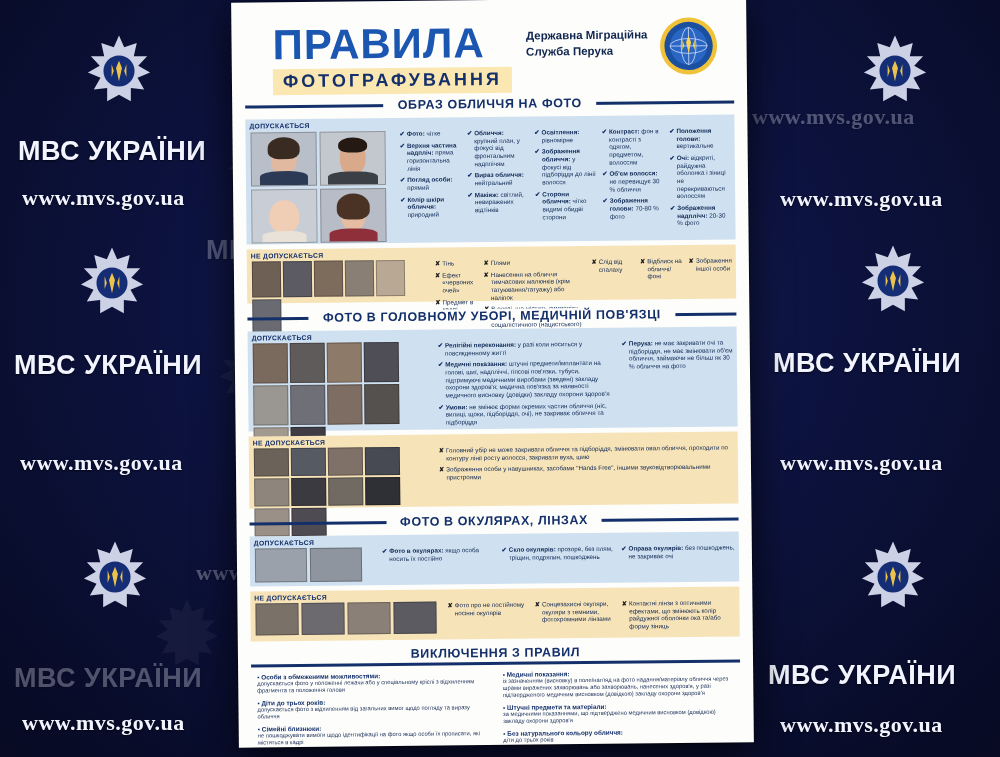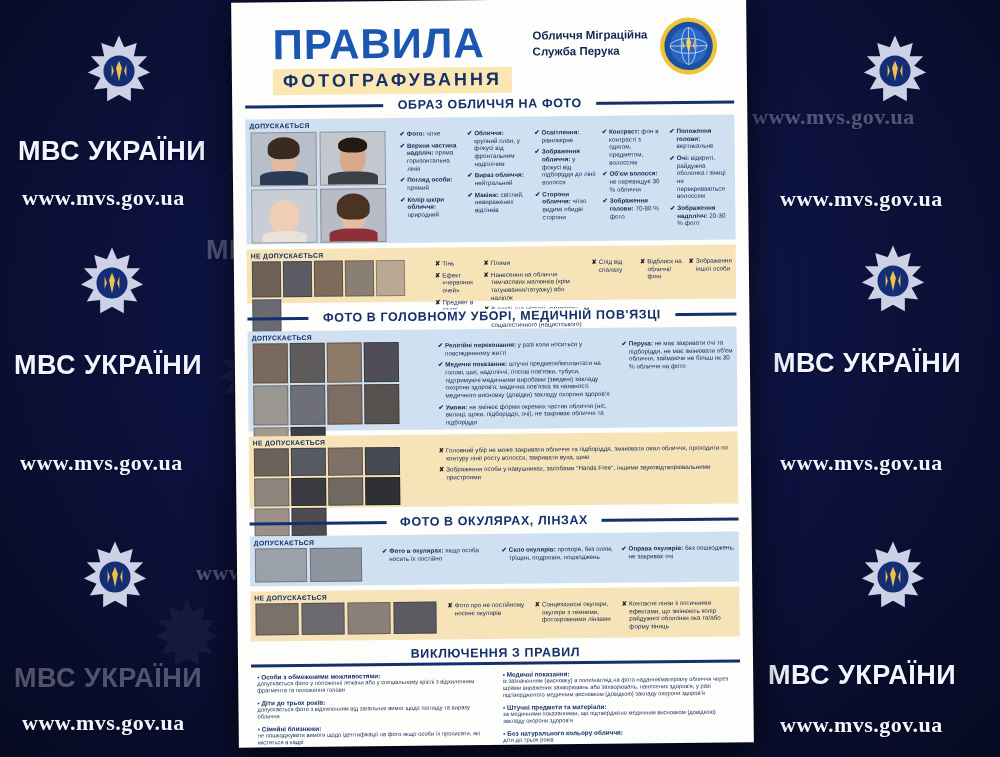--- a/index.html
+++ b/index.html
@@ -243,21 +243,21 @@
 
   <div class="poster">
     <div class="glare" style="left:-10px;top:0;width:40px;height:745px;opacity:.25;"></div>
     <div class="glare" style="left:470px;top:0;width:55px;height:745px;opacity:.18;"></div>
     <div class="poster-inner">
 
       <div class="hdr">
         <div class="title-main">ПРАВИЛА</div>
         <div class="title-sub">ФОТОГРАФУВАННЯ</div>
         <div class="org">
-          <div>Обличчя Міграційна</div>
+          <div>Державна Міграційна</div>
           <div>Служба Перука</div>
         </div>
         <div class="org-emblem">
           <svg viewBox="0 0 100 100">
             <circle cx="50" cy="50" r="46" fill="#f0c23a"></circle>
             <circle cx="50" cy="50" r="39" fill="#1b4fa0"></circle>
             <circle cx="50" cy="50" r="30" fill="#2a66c4"></circle>
             <g stroke="#dfe8ff" stroke-width="1.2" fill="none">
               <ellipse cx="50" cy="50" rx="30" ry="12"></ellipse>
               <ellipse cx="50" cy="50" rx="12" ry="30"></ellipse>

